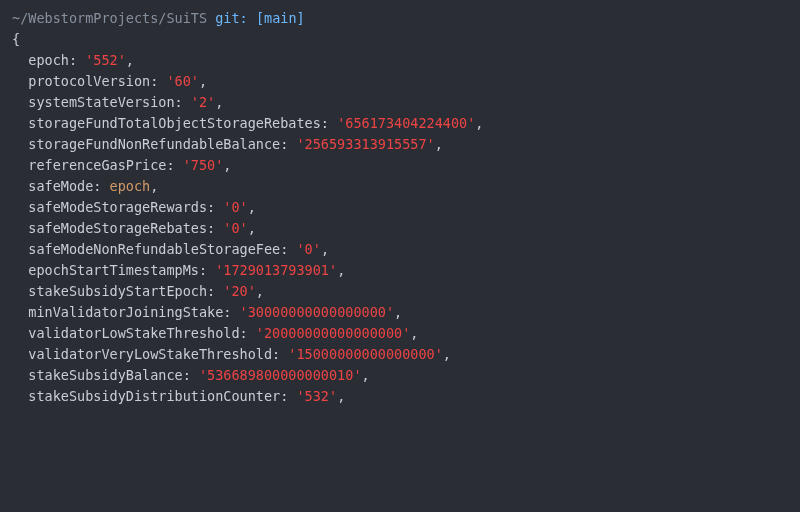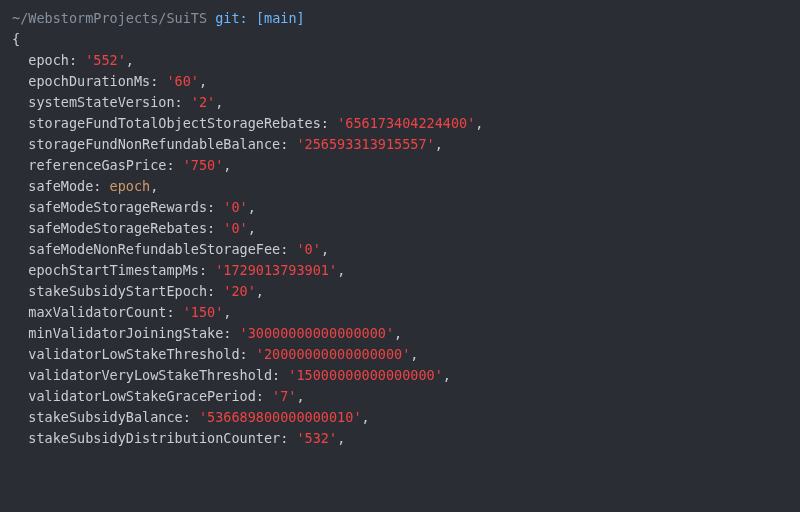--- a/index.html
+++ b/index.html
@@ -45,32 +45,30 @@
 <div class="terminal">
   <div class="prompt-line">
     <span class="prompt-path">~/WebstormProjects/SuiTS</span>
     <span> </span>
     <span class="prompt-git">git:</span>
     <span class="prompt-branch">[main]</span>
   </div>
   <div class="out-line">{</div>
   <div id="out">
       <div class="out-line"><span class="indent">  </span><span class="k">epoch</span><span class="c">: </span><span class="s">'552'</span><span class="p">,</span></div>
-      <div class="out-line"><span class="indent">  </span><span class="k">epochDurationMs</span><span class="c">: </span><span class="s">'60'</span><span class="p">,</span></div>
+      <div class="out-line"><span class="indent">  </span><span class="k">protocolVersion</span><span class="c">: </span><span class="s">'60'</span><span class="p">,</span></div>
       <div class="out-line"><span class="indent">  </span><span class="k">systemStateVersion</span><span class="c">: </span><span class="s">'2'</span><span class="p">,</span></div>
       <div class="out-line"><span class="indent">  </span><span class="k">storageFundTotalObjectStorageRebates</span><span class="c">: </span><span class="s">'656173404224400'</span><span class="p">,</span></div>
       <div class="out-line"><span class="indent">  </span><span class="k">storageFundNonRefundableBalance</span><span class="c">: </span><span class="s">'256593313915557'</span><span class="p">,</span></div>
       <div class="out-line"><span class="indent">  </span><span class="k">referenceGasPrice</span><span class="c">: </span><span class="s">'750'</span><span class="p">,</span></div>
       <div class="out-line"><span class="indent">  </span><span class="k">safeMode</span><span class="c">: </span><span class="b">epoch</span><span class="p">,</span></div>
       <div class="out-line"><span class="indent">  </span><span class="k">safeModeStorageRewards</span><span class="c">: </span><span class="s">'0'</span><span class="p">,</span></div>
       <div class="out-line"><span class="indent">  </span><span class="k">safeModeStorageRebates</span><span class="c">: </span><span class="s">'0'</span><span class="p">,</span></div>
       <div class="out-line"><span class="indent">  </span><span class="k">safeModeNonRefundableStorageFee</span><span class="c">: </span><span class="s">'0'</span><span class="p">,</span></div>
       <div class="out-line"><span class="indent">  </span><span class="k">epochStartTimestampMs</span><span class="c">: </span><span class="s">'1729013793901'</span><span class="p">,</span></div>
       <div class="out-line"><span class="indent">  </span><span class="k">stakeSubsidyStartEpoch</span><span class="c">: </span><span class="s">'20'</span><span class="p">,</span></div>
-      <div class="out-line"><span class="indent">  </span><span class="k">maxValidatorCount</span><span class="c">: </span><span class="s">'150'</span><span class="p">,</span></div>
       <div class="out-line"><span class="indent">  </span><span class="k">minValidatorJoiningStake</span><span class="c">: </span><span class="s">'30000000000000000'</span><span class="p">,</span></div>
       <div class="out-line"><span class="indent">  </span><span class="k">validatorLowStakeThreshold</span><span class="c">: </span><span class="s">'20000000000000000'</span><span class="p">,</span></div>
       <div class="out-line"><span class="indent">  </span><span class="k">validatorVeryLowStakeThreshold</span><span class="c">: </span><span class="s">'15000000000000000'</span><span class="p">,</span></div>
-      <div class="out-line"><span class="indent">  </span><span class="k">validatorLowStakeGracePeriod</span><span class="c">: </span><span class="s">'7'</span><span class="p">,</span></div>
       <div class="out-line"><span class="indent">  </span><span class="k">stakeSubsidyBalance</span><span class="c">: </span><span class="s">'536689800000000010'</span><span class="p">,</span></div>
       <div class="out-line"><span class="indent">  </span><span class="k">stakeSubsidyDistributionCounter</span><span class="c">: </span><span class="s">'532'</span><span class="p">,</span></div>
     </div>
 </div>
 
 </body></html>

